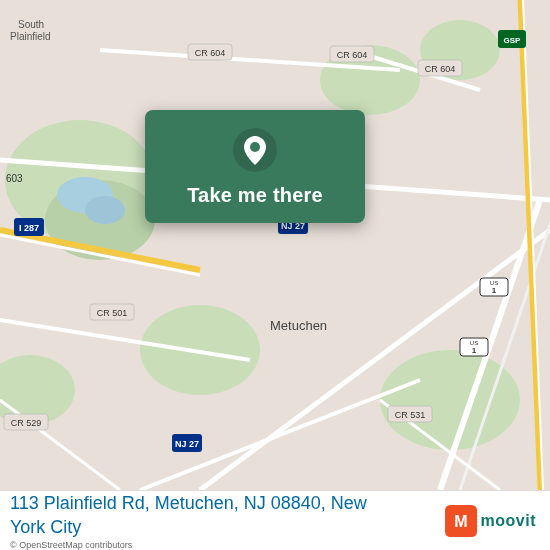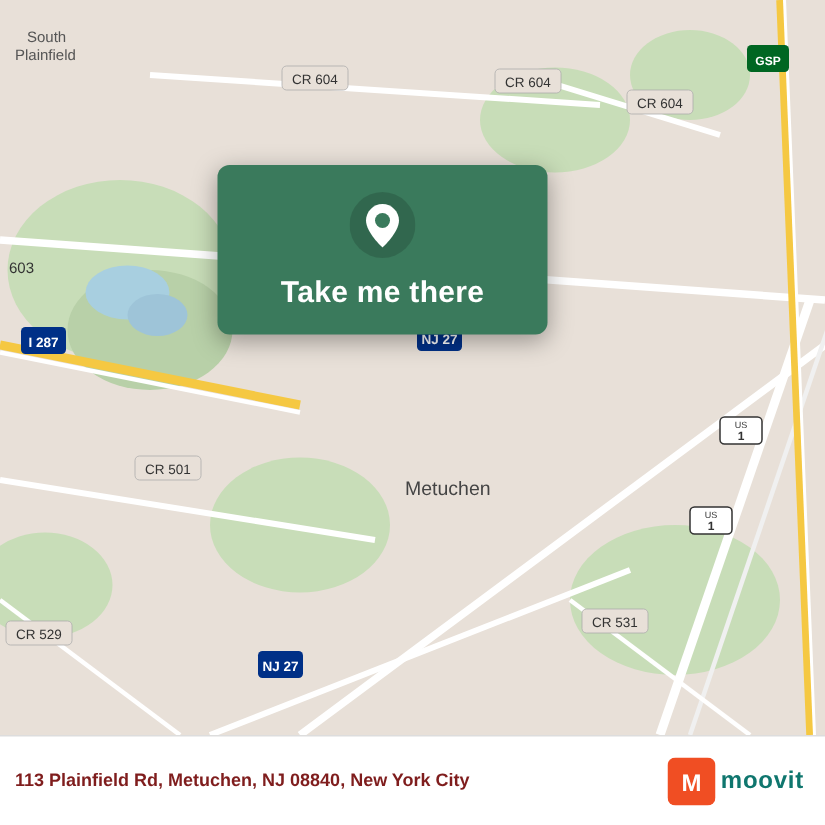--- a/index.html
+++ b/index.html
@@ -64,25 +64,24 @@
       background: #fff;
       display: flex;
       align-items: center;
       justify-content: space-between;
       padding: 0 14px 0 10px;
       border-top: 1px solid #ddd;
       position: relative;
     }
 
     .address-text {
-      font-size: 12px;
-      color: #7f1d1d;
+      font-size: 18px;
+      color: #0369a1;
       line-height: 1.35;
       max-width: 380px;
-      font-weight: bold;
     }
 
     .moovit-logo {
       display: flex;
       align-items: center;
       gap: 4px;
       flex-shrink: 0;
     }
 
     .moovit-m {
@@ -193,20 +192,21 @@
       <circle cx="22" cy="19" r="5" fill="#3a7a5c"></circle>
     </svg>
     <span class="cta-label">Take me there</span>
   </div>
 </div>
 
 <div class="bottom-bar">
   <div style="display:flex; flex-direction:column; gap:1px;">
     <span class="address-text">113 Plainfield Rd, Metuchen, NJ 08840, New York
 City</span>
+    <span class="osm-attr" style="position:static; font-size:9px; color:#666;">© OpenStreetMap contributors</span>
   </div>
 
   <div class="moovit-logo">
     <svg class="moovit-m" viewBox="0 0 60 60" xmlns="http://www.w3.org/2000/svg">
       <rect width="60" height="60" rx="10" fill="#f04e23"></rect>
       <text x="50%" y="42" text-anchor="middle" font-size="30" font-family="Arial" font-weight="bold" fill="white">M</text>
     </svg>
     <span style="font-size:16px; font-weight:700; color:#0f766e; letter-spacing:0.5px;">moovit</span>
   </div>
 </div>

